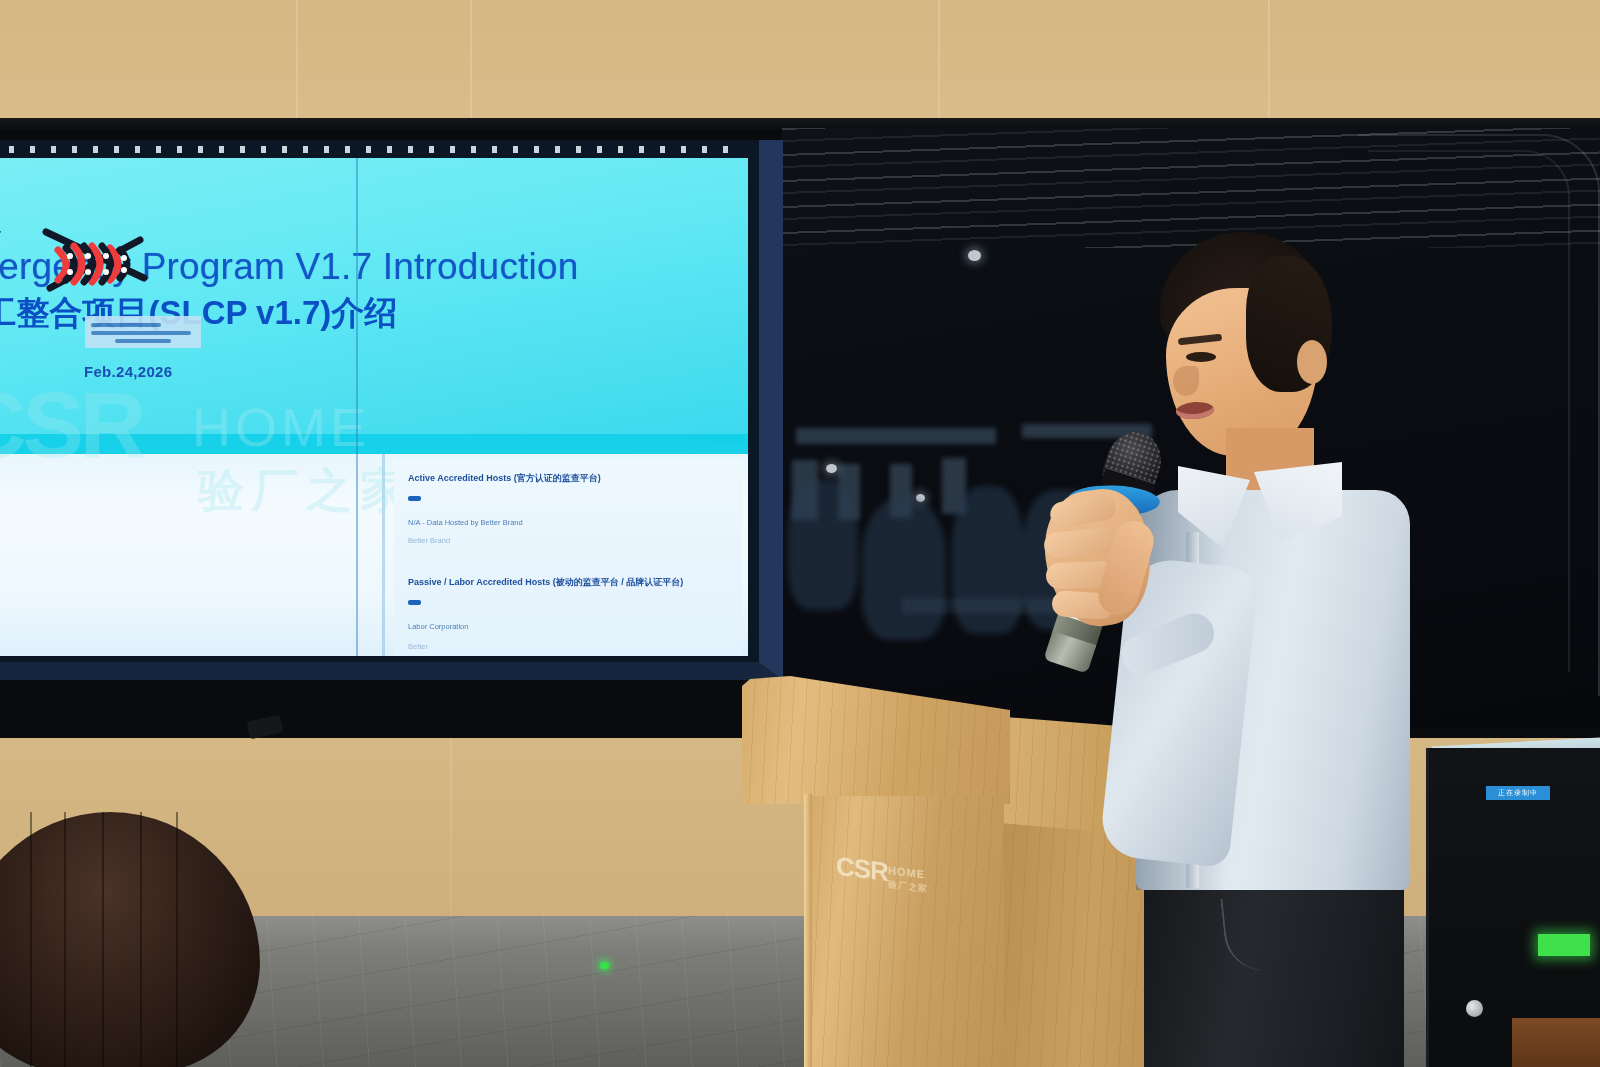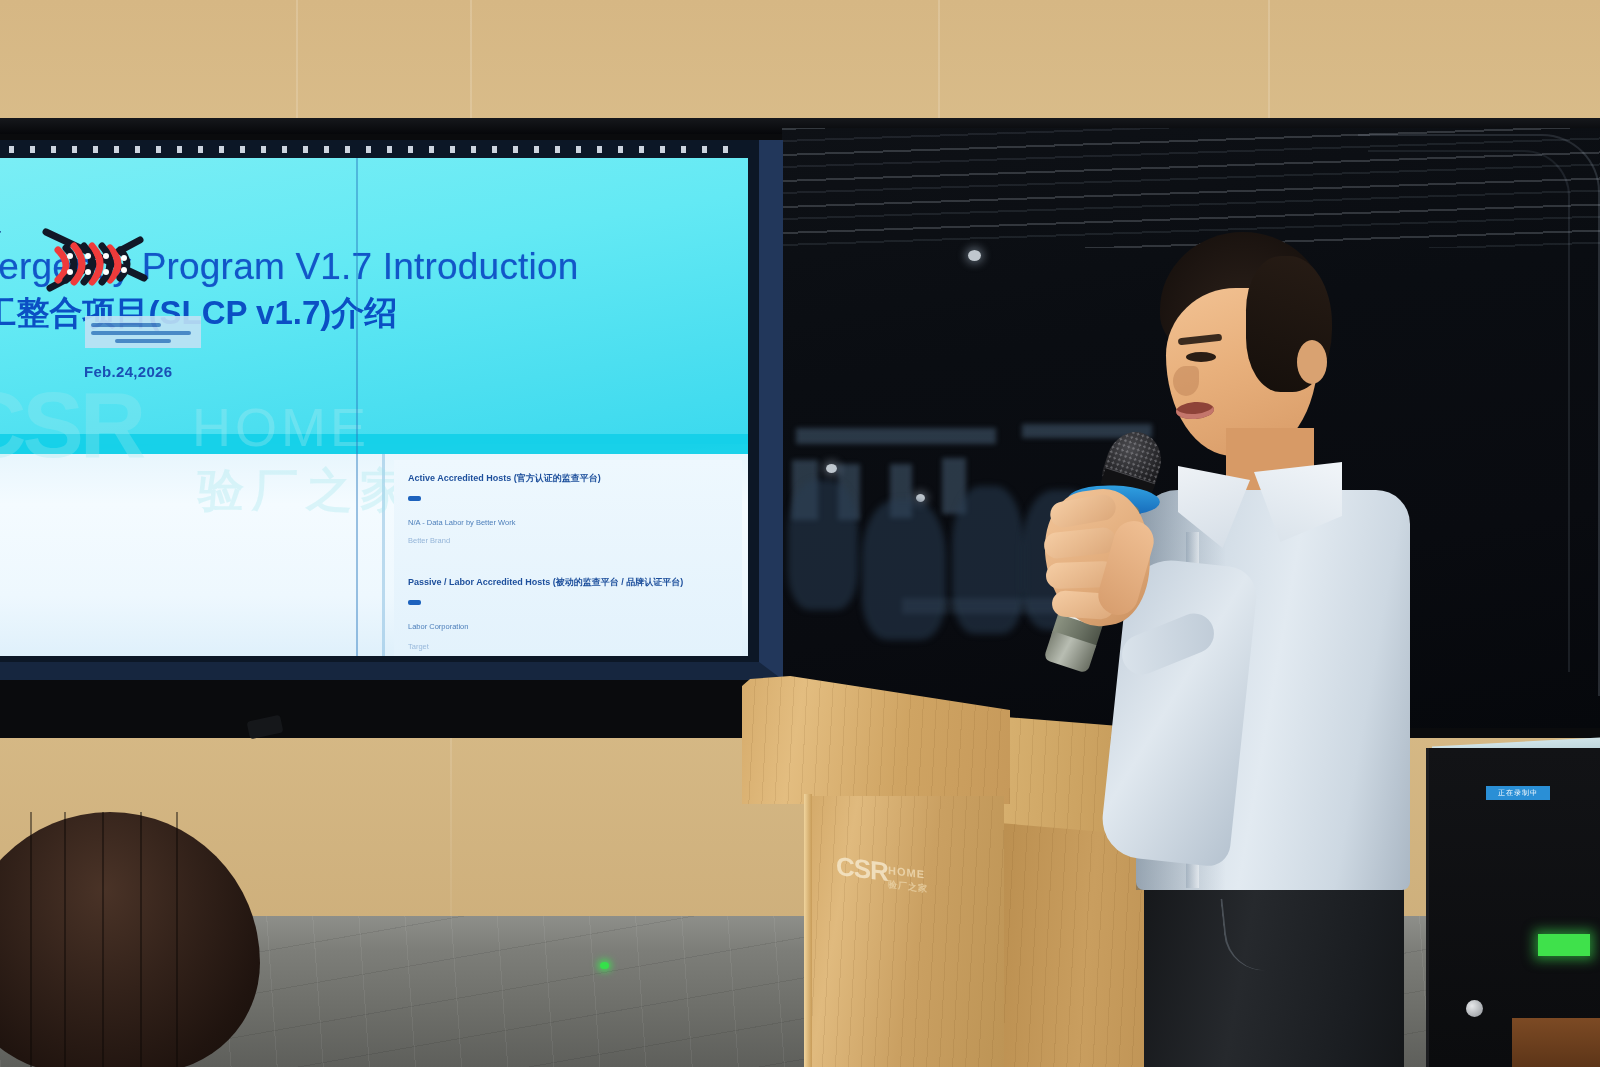--- a/index.html
+++ b/index.html
@@ -323,26 +323,26 @@
 
     <div class="bluebox">
       <div class="l" style="top:7px;width:70px;"></div>
       <div class="l" style="top:15px;width:100px;"></div>
       <div class="l" style="top:23px;left:30px;width:56px;"></div>
     </div>
 
     <div class="hosts">
       <div class="hd" style="top:12px">Active Accredited Hosts (官方认证的监查平台)</div>
       <div class="bullet" style="top:36px"></div>
-      <div class="sub" style="top:58px">N/A - Data Labor by Better Work</div>
+      <div class="sub" style="top:58px">N/A - Data Hosted by Better Brand</div>
       <div class="sub" style="top:76px;opacity:.55">Better Brand</div>
       <div class="hd" style="top:116px">Passive / Labor Accredited Hosts (被动的监查平台 / 品牌认证平台)</div>
       <div class="bullet" style="top:140px"></div>
       <div class="sub" style="top:162px">Labor Corporation</div>
-      <div class="sub" style="top:182px;opacity:.5">Target</div>
+      <div class="sub" style="top:182px;opacity:.5">Better</div>
     </div>
 
     <div class="slide-seam"></div>
   </div>
 
   <div class="stool-seat"></div>
   <div class="stool-rim"></div>
   <div class="stool-leg"></div>
 
   <div class="cab-top"></div>

